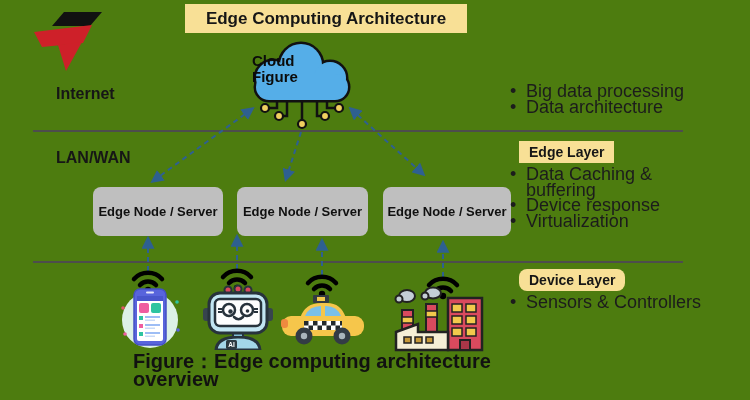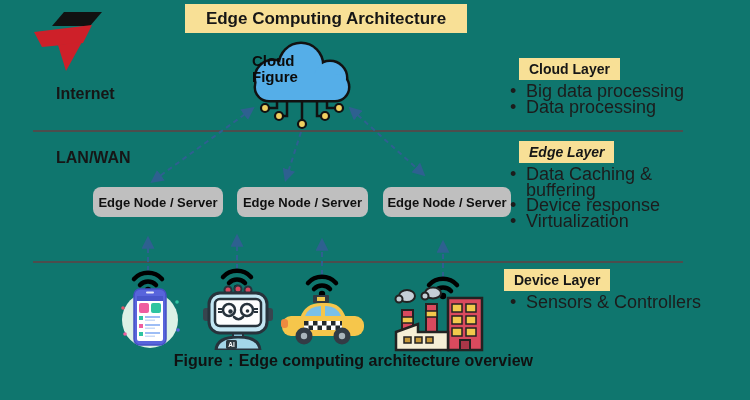--- a/index.html
+++ b/index.html
@@ -1,46 +1,46 @@
 <!DOCTYPE html>
 <html><head>
 <meta charset="utf-8">
 <style>
   html,body{margin:0;padding:0;background:#e9e9e9;}
   .stage{
-    position:relative;width:750px;height:400px;background:#0f766e;
+    position:relative;width:750px;height:400px;background:#4d7c0f;
     font-family:"Liberation Sans", sans-serif;color:#111;overflow:hidden;margin:0 auto;
   }
   .abs{position:absolute;}
   .slide-title{
     left:185px;top:4px;width:282px;height:29px;background:#F8E096;
     font-size:17px;font-weight:700;text-align:center;line-height:29px;color:#161616;
   }
   .net-label{font-size:16px;font-weight:700;color:#161616;}
   .divider{height:2px;background:#4d4d4d;left:33px;width:650px;}
   .node-box{
-    top:187px;height:30px;background:#BFBFBF;border-radius:8px;
+    top:187px;height:49px;background:#BFBFBF;border-radius:8px;
     font-size:13px;font-weight:700;color:#101010;display:flex;align-items:center;justify-content:center;
   }
   .cloud-label{
     left:252px;top:53px;width:100px;text-align:left;
     font-size:15px;font-weight:700;line-height:16px;color:#0b0b0b;
   }
   .layer-title{
     background:#F8E096;font-size:14px;font-weight:700;color:#161616;
     padding:3px 10px;white-space:nowrap;
   }
   ul.layer-list{margin:0;padding:0;list-style:none;width:210px;}
   ul.layer-list li{
     position:relative;padding-left:20px;font-size:18px;line-height:15.5px;color:#1c1c1c;
   }
   ul.layer-list li::before{content:"•";position:absolute;left:4px;top:0;}
   .caption{
-    left:133px;top:352px;width:400px;text-align:right;
-    font-size:16px;font-weight:700;line-height:18px;color:#111;
+    left:133px;top:352px;width:400px;text-align:left;
+    font-size:20px;font-weight:700;line-height:18px;color:#111;
   }
   svg{display:block;}
   .arrows{pointer-events:none;}
   .dash{stroke:#2E6090;stroke-width:2;stroke-dasharray:5 4;fill:none;}
 </style>
 </head>
 <body>
 
 <div class="stage">
 
@@ -228,34 +228,33 @@
     </g>
     <rect x="66" y="54" width="10" height="10" fill="#A93648" stroke="#222" stroke-width="2"></rect>
     <path d="M2,64 V46 L24,38 V46 H54 V64 Z" fill="#F5EFD6" stroke="#222" stroke-width="2.5"></path>
     <g fill="#C79A3B" stroke="#222" stroke-width="1.5">
       <rect x="10" y="51" width="7" height="6"></rect>
         <rect x="21" y="51" width="7" height="6"></rect>
       <rect x="32" y="51" width="7" height="6"></rect>
     </g>
   </svg>
 
-  <div class="abs layer-title" style="left:519px;top:58px;">Cloud Layer</div>
   <ul class="abs layer-list" style="left:506px;top:84px;">
     <li>Big data processing</li>
-    <li>Data processing</li>
+    <li>Data architecture</li>
   </ul>
 
-  <div class="abs layer-title" style="left:519px;top:141px;font-style:italic;">Edge Layer</div>
+  <div class="abs layer-title" style="left:519px;top:141px;">Edge Layer</div>
   <ul class="abs layer-list" style="left:506px;top:167px;">
     <li>Data Caching &amp; buffering</li>
     <li>Device response</li>
     <li>Virtualization</li>
   </ul>
 
-  <div class="abs layer-title" style="left:504px;top:269px;">Device Layer</div>
+  <div class="abs layer-title" style="left:519px;top:269px;border-radius:8px;">Device Layer</div>
   <ul class="abs layer-list" style="left:506px;top:295px;">
     <li>Sensors &amp; Controllers</li>
   </ul>
 
   <div class="abs caption">
     <div>Figure：Edge computing architecture overview</div>
   </div>
 
 </div>
 

